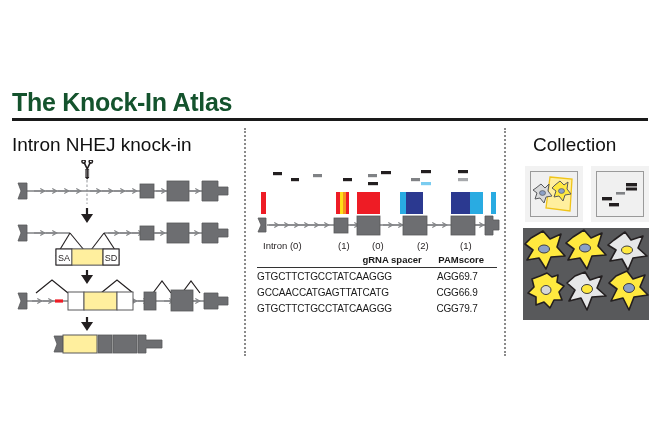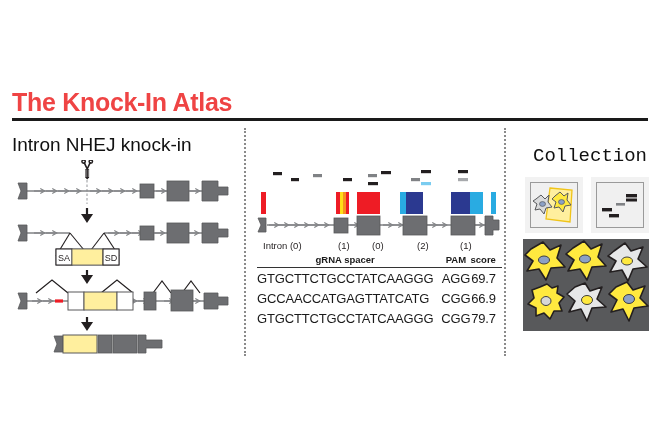--- a/index.html
+++ b/index.html
@@ -22,21 +22,21 @@
   #title-block {
     position: absolute;
     left: 12px; top: 88px;
     width: 636px;
   }
   #main-title {
     font-size: 25px;
     font-weight: bold;
     letter-spacing: -0.3px;
     line-height: 28px;
-    color: #ef4444;
+    color: #14532d;
   }
   #title-rule {
     margin-top: 2px;
     height: 3px;
     background: #1a1a1a;
     width: 636px;
   }
   
   #panels {
     position: absolute;
@@ -71,36 +71,36 @@
   #mid-table {
     position: absolute;
     left: 2px; top: 126px;
     width: 240px;
     border-collapse: collapse;
     font-size: 9.5px;
     color: #1a1a1a;
   }
   #mid-table th {
     font-weight: bold;
-    text-align: center;
+    text-align: right;
     padding: 0 0 2px 0;
     border-bottom: 1.4px solid #333;
     font-size: 9.5px;
   }
   #mid-table td {
     padding: 3px 0 2px 0;
-    font-size: 13px;
+    font-size: 10px;
     letter-spacing: -0.15px;
     white-space: nowrap;
   }
-  #mid-table th.c-pam, #mid-table td.c-pam { text-align: center; padding-left: 8px; }
-  #mid-table th.c-score, #mid-table td.c-score { text-align: right; padding-right: 6px; }
+  #mid-table th.c-pam, #mid-table td.c-pam { text-align: right; padding-left: 8px; }
+  #mid-table th.c-score, #mid-table td.c-score { text-align: left; padding-right: 6px; }
 
   
-  #panel-right { position: absolute; left: 503px; top: 11px; width: 133px; height: 230px; font-family: Liberation Mono, monospace; }
+  #panel-right { position: absolute; left: 503px; top: 0; width: 133px; height: 230px; }
   #panel-right .panel-head { position: absolute; left: 18px; top: 6px; }
   .thumb {
     position: absolute;
     background: #f2f2f2;
     padding: 5px;
     box-sizing: border-box;
   }
   .thumb-inner {
     width: 100%; height: 100%;
     background: #f0f0f0;

